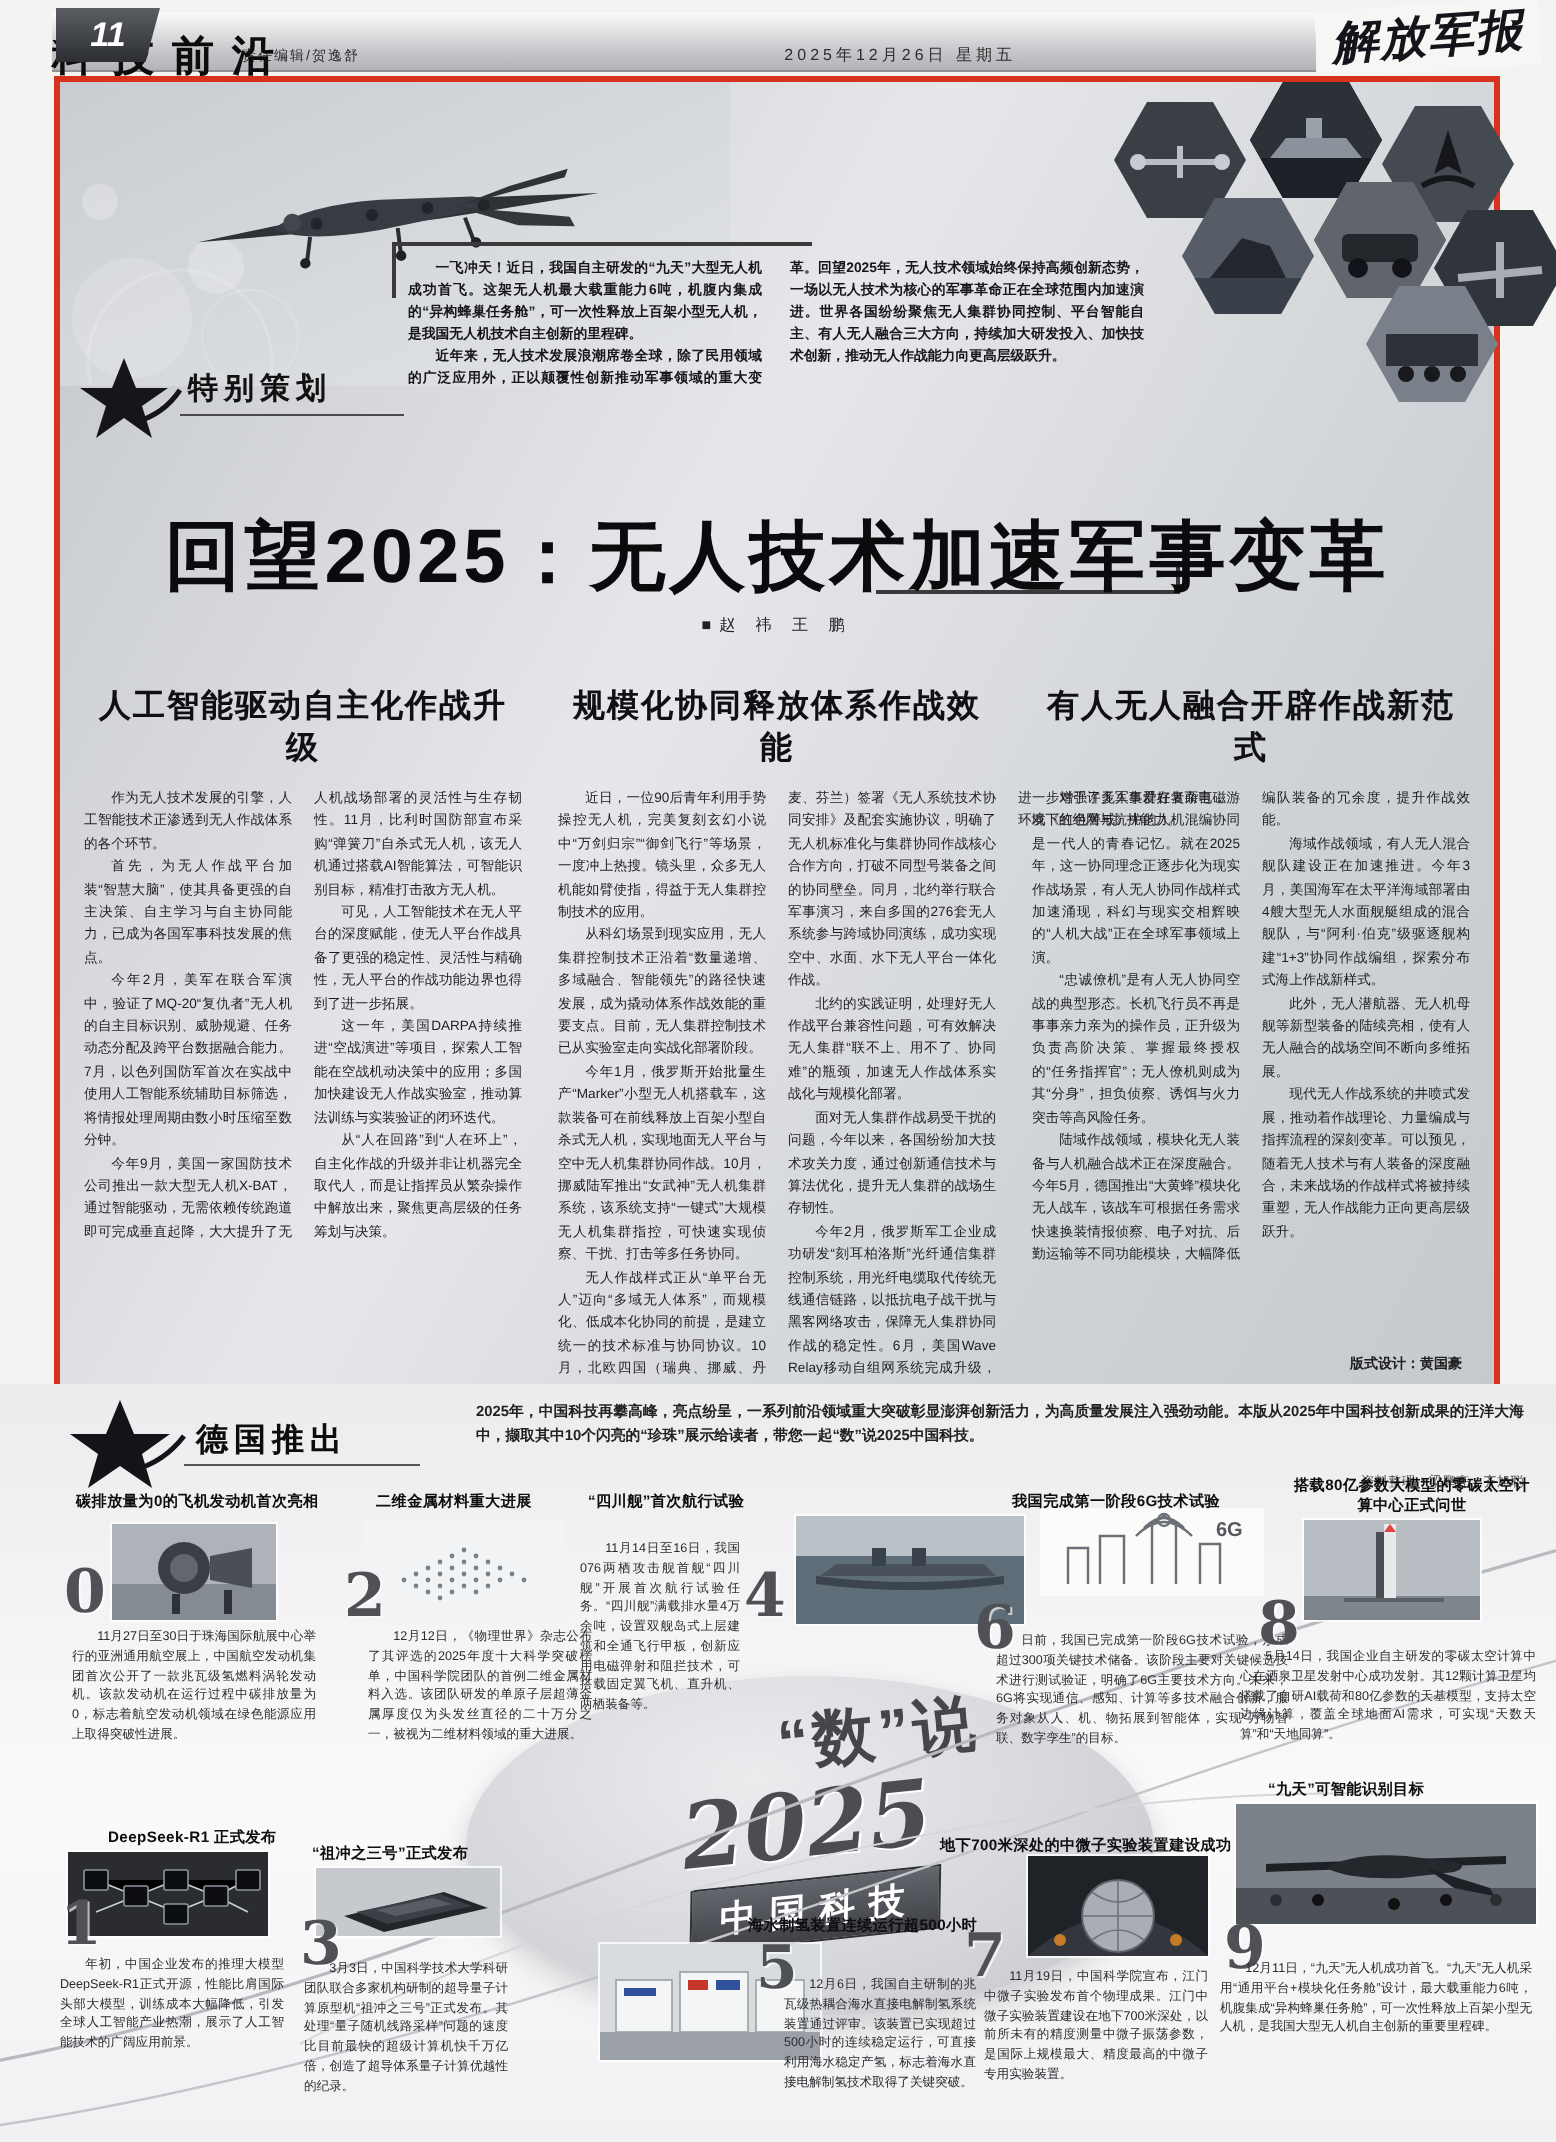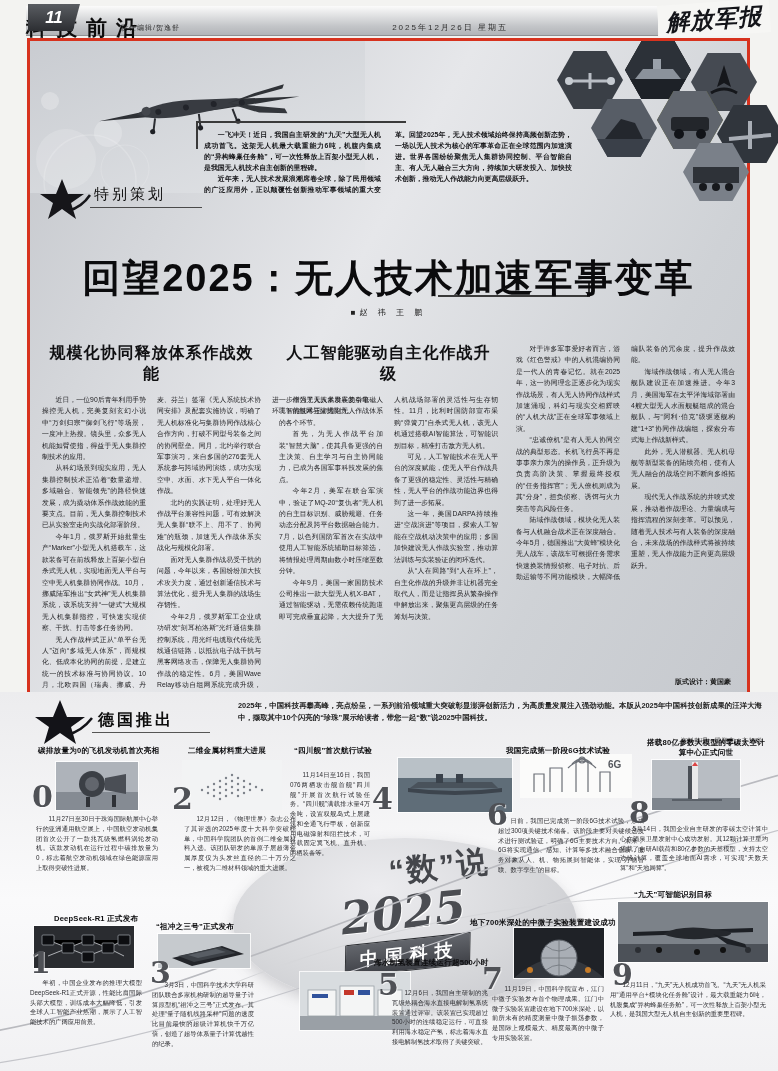--- a/index.html
+++ b/index.html
@@ -20,21 +20,21 @@
   .masthead{position:absolute;right:8px;top:2px;width:112px;height:34px;background:#f6f6f4;
     font-family:"DejaVu Serif",serif;font-style:italic;font-weight:bold;font-size:23px;
     transform:rotate(-4deg);text-align:center;line-height:34px;color:#14151a;letter-spacing:1px;}
 
   
   .feature{position:absolute;left:27px;top:38px;width:717px;height:652px;border:3px solid #d7321e;
     background:linear-gradient(118deg,#c3c6cb 0%,#e6e7ea 42%,#cfd2d6 75%,#c6c9ce 100%);}
   .sky{left:0;top:0;width:335px;height:152px;overflow:hidden;}
   .kicker{left:8px;top:136px;width:170px;height:44px;}
   .kicker svg{position:absolute;left:0;top:0;}
-  .kicker-label{position:absolute;left:56px;top:8px;font-size:15px;font-weight:normal;letter-spacing:3px;color:#111;}
+  .kicker-label{position:absolute;left:56px;top:8px;font-size:15px;font-weight:bold;letter-spacing:3px;color:#111;}
   .kicker-rule{position:absolute;left:52px;top:30px;width:112px;height:1px;background:#4a4a4a;}
 
   .intro{left:174px;top:88px;width:368px;height:132px;column-count:2;column-gap:14px;
     font-size:6.9px;line-height:1.6;text-align:justify;color:#17171a;font-weight:bold;}
   .intro p{margin:0;text-indent:2em;}
   .br-tl{left:166px;top:80px;width:26px;height:26px;border-left:2px solid #3a3a3a;border-top:2px solid #3a3a3a;}
   .br-tl2{left:166px;top:80px;width:210px;height:2px;background:#3a3a3a;}
   .br-br{left:408px;top:240px;width:150px;height:14px;border-right:2px solid #3a3a3a;border-bottom:2px solid #3a3a3a;}
 
   .hexwrap{right:-4px;top:-4px;width:210px;height:170px;z-index:2;}
@@ -204,44 +204,45 @@
             <circle cx="46" cy="44" r="4" fill="#17191d"></circle>
           </svg>
       </div>
     </div>
 
     <div class="abs main-headline">回望2025：无人技术加速军事变革</div>
     <div class="abs byline">■赵 祎  王 鹏</div>
 
     <div class="abs cols">
       <div class="col">
+        <h3>人工智能驱动自主化作战升级</h3>
+        <div class="colbody">
+            <p>作为无人技术发展的引擎，人工智能技术正渗透到无人作战体系的各个环节。</p>
+            <p>首先，为无人作战平台加装“智慧大脑”，使其具备更强的自主决策、自主学习与自主协同能力，已成为各国军事科技发展的焦点。</p>
+            <p>今年2月，美军在联合军演中，验证了MQ-20“复仇者”无人机的自主目标识别、威胁规避、任务动态分配及跨平台数据融合能力。7月，以色列国防军首次在实战中使用人工智能系统辅助目标筛选，将情报处理周期由数小时压缩至数分钟。</p>
+            <p>今年9月，美国一家国防技术公司推出一款大型无人机X-BAT，通过智能驱动，无需依赖传统跑道即可完成垂直起降，大大提升了无人机战场部署的灵活性与生存韧性。11月，比利时国防部宣布采购“弹簧刀”自杀式无人机，该无人机通过搭载AI智能算法，可智能识别目标，精准打击敌方无人机。</p>
+            <p>可见，人工智能技术在无人平台的深度赋能，使无人平台作战具备了更强的稳定性、灵活性与精确性，无人平台的作战功能边界也得到了进一步拓展。</p>
+            <p>这一年，美国DARPA持续推进“空战演进”等项目，探索人工智能在空战机动决策中的应用；多国加快建设无人作战实验室，推动算法训练与实装验证的闭环迭代。</p>
+            <p>从“人在回路”到“人在环上”，自主化作战的升级并非让机器完全取代人，而是让指挥员从繁杂操作中解放出来，聚焦更高层级的任务筹划与决策。</p>
+          </div>
+      </div>
+      <div class="col">
         <h3>规模化协同释放体系作战效能</h3>
         <div class="colbody">
             <p>近日，一位90后青年利用手势操控无人机，完美复刻玄幻小说中“万剑归宗”“御剑飞行”等场景，一度冲上热搜。镜头里，众多无人机能如臂使指，得益于无人集群控制技术的应用。</p>
             <p>从科幻场景到现实应用，无人集群控制技术正沿着“数量递增、多域融合、智能领先”的路径快速发展，成为撬动体系作战效能的重要支点。目前，无人集群控制技术已从实验室走向实战化部署阶段。</p>
             <p>今年1月，俄罗斯开始批量生产“Marker”小型无人机搭载车，这款装备可在前线释放上百架小型自杀式无人机，实现地面无人平台与空中无人机集群协同作战。10月，挪威陆军推出“女武神”无人机集群系统，该系统支持“一键式”大规模无人机集群指控，可快速实现侦察、干扰、打击等多任务协同。</p>
             <p>无人作战样式正从“单平台无人”迈向“多域无人体系”，而规模化、低成本化协同的前提，是建立统一的技术标准与协同协议。10月，北欧四国（瑞典、挪威、丹麦、芬兰）签署《无人系统技术协同安排》及配套实施协议，明确了无人机标准化与集群协同作战核心合作方向，打破不同型号装备之间的协同壁垒。同月，北约举行联合军事演习，来自多国的276套无人系统参与跨域协同演练，成功实现空中、水面、水下无人平台一体化作战。</p>
             <p>北约的实践证明，处理好无人作战平台兼容性问题，可有效解决无人集群“联不上、用不了、协同难”的瓶颈，加速无人作战体系实战化与规模化部署。</p>
             <p>面对无人集群作战易受干扰的问题，今年以来，各国纷纷加大技术攻关力度，通过创新通信技术与算法优化，提升无人集群的战场生存韧性。</p>
             <p>今年2月，俄罗斯军工企业成功研发“刻耳柏洛斯”光纤通信集群控制系统，用光纤电缆取代传统无线通信链路，以抵抗电子战干扰与黑客网络攻击，保障无人集群协同作战的稳定性。6月，美国Wave Relay移动自组网系统完成升级，进一步增强了无人集群在复杂电磁环境下的组网与抗扰能力。</p>
           </div>
       </div>
       <div class="col">
-        <h3>人工智能驱动自主化作战升级</h3>
-        <div class="colbody">
-            <p>作为无人技术发展的引擎，人工智能技术正渗透到无人作战体系的各个环节。</p>
-            <p>首先，为无人作战平台加装“智慧大脑”，使其具备更强的自主决策、自主学习与自主协同能力，已成为各国军事科技发展的焦点。</p>
-            <p>今年2月，美军在联合军演中，验证了MQ-20“复仇者”无人机的自主目标识别、威胁规避、任务动态分配及跨平台数据融合能力。7月，以色列国防军首次在实战中使用人工智能系统辅助目标筛选，将情报处理周期由数小时压缩至数分钟。</p>
-            <p>今年9月，美国一家国防技术公司推出一款大型无人机X-BAT，通过智能驱动，无需依赖传统跑道即可完成垂直起降，大大提升了无人机战场部署的灵活性与生存韧性。11月，比利时国防部宣布采购“弹簧刀”自杀式无人机，该无人机通过搭载AI智能算法，可智能识别目标，精准打击敌方无人机。</p>
-            <p>可见，人工智能技术在无人平台的深度赋能，使无人平台作战具备了更强的稳定性、灵活性与精确性，无人平台的作战功能边界也得到了进一步拓展。</p>
-            <p>这一年，美国DARPA持续推进“空战演进”等项目，探索人工智能在空战机动决策中的应用；多国加快建设无人作战实验室，推动算法训练与实装验证的闭环迭代。</p>
-            <p>从“人在回路”到“人在环上”，自主化作战的升级并非让机器完全取代人，而是让指挥员从繁杂操作中解放出来，聚焦更高层级的任务筹划与决策。</p>
-          </div>
-      </div>
-      <div class="col">
+        <h3>有人无人融合开辟作战新范式</h3>
         <div class="colbody">
             <p>对于许多军事爱好者而言，游戏《红色警戒》中的人机混编协同是一代人的青春记忆。就在2025年，这一协同理念正逐步化为现实作战场景，有人无人协同作战样式加速涌现，科幻与现实交相辉映的“人机大战”正在全球军事领域上演。</p>
             <p>“忠诚僚机”是有人无人协同空战的典型形态。长机飞行员不再是事事亲力亲为的操作员，正升级为负责高阶决策、掌握最终授权的“任务指挥官”；无人僚机则成为其“分身”，担负侦察、诱饵与火力突击等高风险任务。</p>
             <p>陆域作战领域，模块化无人装备与人机融合战术正在深度融合。今年5月，德国推出“大黄蜂”模块化无人战车，该战车可根据任务需求快速换装情报侦察、电子对抗、后勤运输等不同功能模块，大幅降低编队装备的冗余度，提升作战效能。</p>
             <p>海域作战领域，有人无人混合舰队建设正在加速推进。今年3月，美国海军在太平洋海域部署由4艘大型无人水面舰艇组成的混合舰队，与“阿利·伯克”级驱逐舰构建“1+3”协同作战编组，探索分布式海上作战新样式。</p>
             <p>此外，无人潜航器、无人机母舰等新型装备的陆续亮相，使有人无人融合的战场空间不断向多维拓展。</p>
             <p>现代无人作战系统的井喷式发展，推动着作战理论、力量编成与指挥流程的深刻变革。可以预见，随着无人技术与有人装备的深度融合，未来战场的作战样式将被持续重塑，无人作战能力正向更高层级跃升。</p>
           </div>
         <div class="designer">版式设计：黄国豪</div>
       </div>

